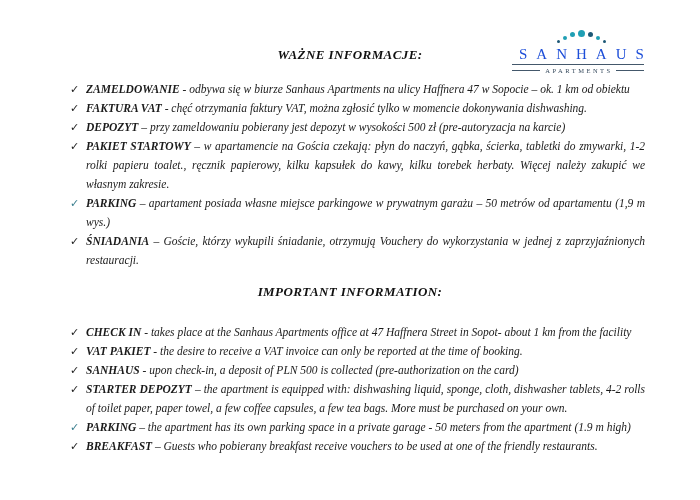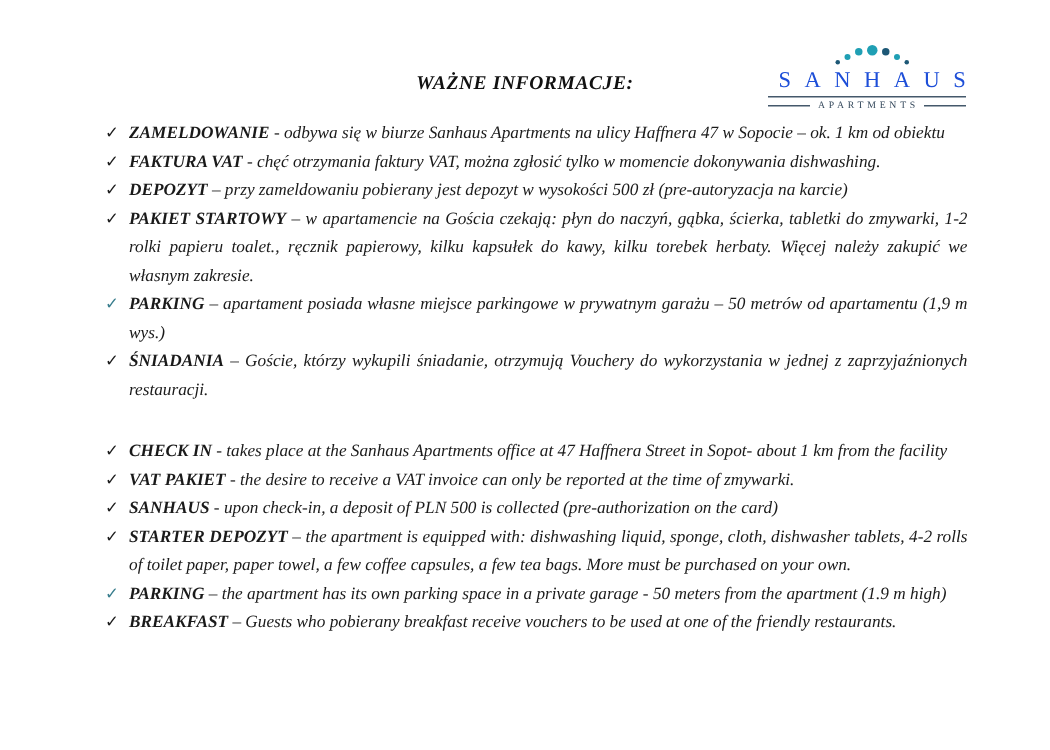--- a/index.html
+++ b/index.html
@@ -142,29 +142,30 @@
     <li class="check-item">
       <span class="check" style="color: rgb(58, 126, 142);">✓</span>
       <div class="item-body"><span class="item-label">PARKING</span> <span>– apartament posiada własne miejsce parkingowe w prywatnym garażu – 50 metrów od apartamentu (1,9 m wys.)</span></div>
     </li>
     <li class="check-item">
       <span class="check" style="color: rgb(28, 28, 28);">✓</span>
       <div class="item-body"><span class="item-label">ŚNIADANIA</span> <span>– Goście, którzy wykupili śniadanie, otrzymują Vouchery do wykorzystania w jednej z zaprzyjaźnionych restauracji.</span></div>
     </li>
   </ul>
 
+  <div class="doc-heading second">IMPORTANT INFORMATION:</div>
 
   <ul class="checklist en">
     <li class="check-item">
       <span class="check" style="color: rgb(28, 28, 28);">✓</span>
       <div class="item-body"><span class="item-label">CHECK IN</span> <span>- takes place at the Sanhaus Apartments office at 47 Haffnera Street in Sopot- about 1 km from the facility</span></div>
     </li>
     <li class="check-item">
       <span class="check" style="color: rgb(28, 28, 28);">✓</span>
-      <div class="item-body"><span class="item-label">VAT PAKIET</span> <span>- the desire to receive a VAT invoice can only be reported at the time of zmywarki.</span></div>
+      <div class="item-body"><span class="item-label">VAT PAKIET</span> <span>- the desire to receive a VAT invoice can only be reported at the time of booking.</span></div>
     </li>
     <li class="check-item">
       <span class="check" style="color: rgb(28, 28, 28);">✓</span>
       <div class="item-body"><span class="item-label">SANHAUS</span> <span>- upon check-in, a deposit of PLN 500 is collected (pre-authorization on the card)</span></div>
     </li>
     <li class="check-item">
       <span class="check" style="color: rgb(28, 28, 28);">✓</span>
       <div class="item-body"><span class="item-label">STARTER DEPOZYT</span> <span>– the apartment is equipped with: dishwashing liquid, sponge, cloth, dishwasher tablets, 4-2 rolls of toilet paper, paper towel, a few coffee capsules, a few tea bags. More must be purchased on your own.</span></div>
     </li>
     <li class="check-item">

